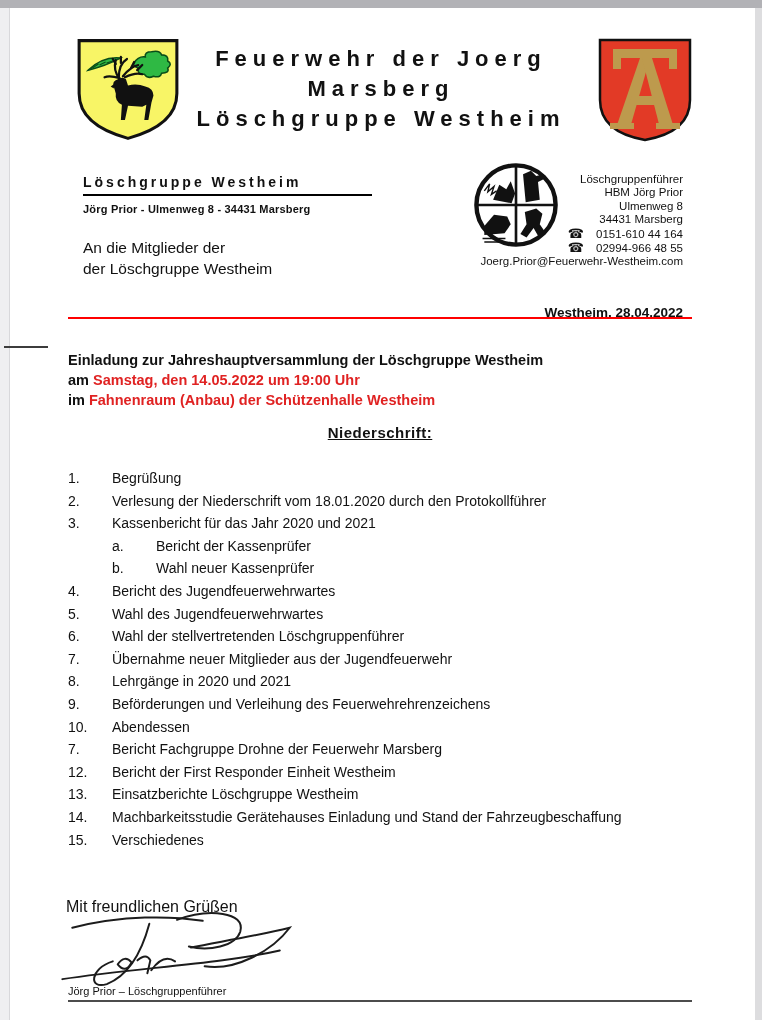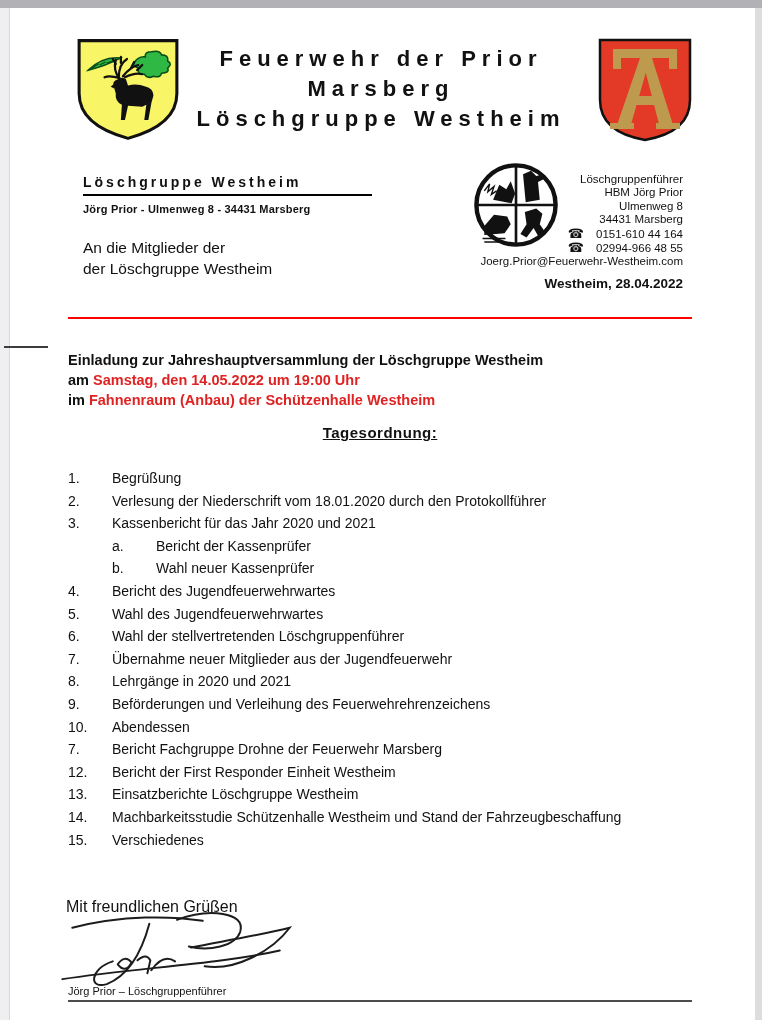--- a/index.html
+++ b/index.html
@@ -30,21 +30,21 @@
   .sender-name{font-weight:bold;font-size:14px;letter-spacing:3px;padding-bottom:4px;border-bottom:2px solid #000;width:289px;}
   .sender-addr{font-weight:bold;font-size:11px;margin-top:7px;letter-spacing:0.2px;}
   .recipient{position:absolute;left:83px;top:237px;font-weight:normal;font-size:15.5px;line-height:21px;}
 
   
   .emblem{position:absolute;left:470px;top:161px;width:92px;height:88px;}
   .contact{position:absolute;right:79px;top:173px;text-align:right;font-size:11.5px;line-height:13.4px;}
   .contact-line{white-space:nowrap;}
   .contact-line .glyph{font-size:13px;margin-right:12px;}
 
-  .dateline{position:absolute;right:79px;top:276px;font-weight:bold;font-size:13.5px;}
+  .dateline{position:absolute;right:79px;top:305px;font-weight:bold;font-size:13.5px;}
   .red-rule{position:absolute;left:68px;top:317px;width:624px;height:2px;background:var(--rule-red);}
   .fold-mark{position:absolute;left:4px;top:346px;width:44px;height:2px;background:#3c3c3c;}
 
   
   .invitation{position:absolute;left:68px;width:624px;top:350px;text-align:left;font-weight:bold;font-size:14.5px;line-height:20px;}
   .red{color:var(--accent-red);}
   .agenda-heading{position:absolute;left:68px;width:624px;top:424px;text-align:center;font-weight:bold;font-size:15px;text-decoration:underline;letter-spacing:0.5px;}
 
   
   .agenda{position:absolute;left:68px;top:470px;width:640px;font-size:14px;}
@@ -82,21 +82,21 @@
         <path d="M47,42 q-7,-9 -4,-19 M46,40 q0,-13 8,-18 M47,41 q-10,-3 -15,-1 M50,39 q8,-10 15,-11 M52,40 q10,-5 17,-3"></path>
         <path d="M43,27 l-3,-5 M48,26 l0,-6 M58,31 l3,-6 M64,33 l5,-5"></path>
       </g>
 
       <path d="M45,42 q5,-3 8,0 l2,6 q9,-2 17,1 q8,2 8,9 l-2,7 -3,17 -4,0 2,-15 -4,2 -14,-1 -3,14 -4,0 1,-15 q-7,-3 -6,-11 l-2,-7 q-2,-5 4,-7 Z" fill="#111"></path>
       <path d="M42,46 l-4,3 3,2 Z" fill="#111"></path>
     </svg>
   </div>
 
   <div class="header-title">
-    <div>Feuerwehr der Prior</div>
+    <div>Feuerwehr der Joerg</div>
     <div>Marsberg</div>
     <div>Löschgruppe Westheim</div>
   </div>
 
   <div class="crest-right">
     <svg viewBox="0 0 100 108" width="106" height="108">
       <path d="M5,4 H95 V64 Q95,96 50,104 Q5,96 5,64 Z" fill="#e23a26" stroke="#111" stroke-width="2.5"></path>
       <g fill="#bd9a4d">
         <rect x="18" y="13" width="64" height="9"></rect>
         <rect x="18" y="13" width="8" height="20"></rect>
@@ -151,21 +151,21 @@
   <div class="dateline">Westheim, 28.04.2022</div>
   <div class="red-rule"></div>
   <div class="fold-mark"></div>
 
   <div class="invitation">
     <div>Einladung zur Jahreshauptversammlung der Löschgruppe Westheim</div>
     <div><span>am </span><span class="red">Samstag, den 14.05.2022 um 19:00 Uhr</span></div>
     <div><span>im </span><span class="red">Fahnenraum (Anbau) der Schützenhalle Westheim</span></div>
   </div>
 
-  <div class="agenda-heading">Tagesordnung:</div>
+  <div class="agenda-heading">Niederschrift:</div>
 
   <div class="agenda" id="agenda-list">
       <div class="agenda-row">
       <span class="agenda-num">1.</span>
       <span class="agenda-text">Begrüßung</span>
     </div>
       <div class="agenda-row">
       <span class="agenda-num">2.</span>
       <span class="agenda-text">Verlesung der Niederschrift vom 18.01.2020 durch den Protokollführer</span>
     </div>
@@ -216,21 +216,21 @@
       <div class="agenda-row">
       <span class="agenda-num">12.</span>
       <span class="agenda-text">Bericht der First Responder Einheit Westheim</span>
     </div>
       <div class="agenda-row">
       <span class="agenda-num">13.</span>
       <span class="agenda-text">Einsatzberichte Löschgruppe Westheim</span>
     </div>
       <div class="agenda-row">
       <span class="agenda-num">14.</span>
-      <span class="agenda-text">Machbarkeitsstudie Schützenhalle Westheim und Stand der Fahrzeugbeschaffung</span>
+      <span class="agenda-text">Machbarkeitsstudie Gerätehauses Einladung und Stand der Fahrzeugbeschaffung</span>
     </div>
       <div class="agenda-row">
       <span class="agenda-num">15.</span>
       <span class="agenda-text">Verschiedenes</span>
     </div>
     </div>
 
   <div class="closing-greeting">Mit freundlichen Grüßen</div>
 
   <div class="signature">

